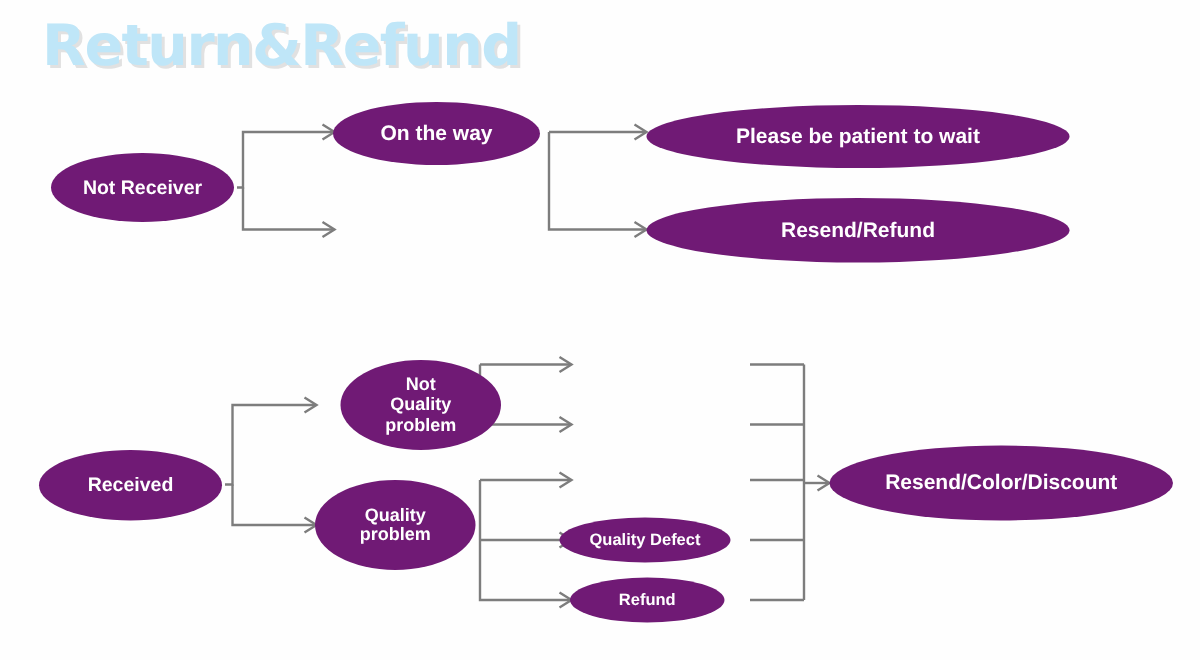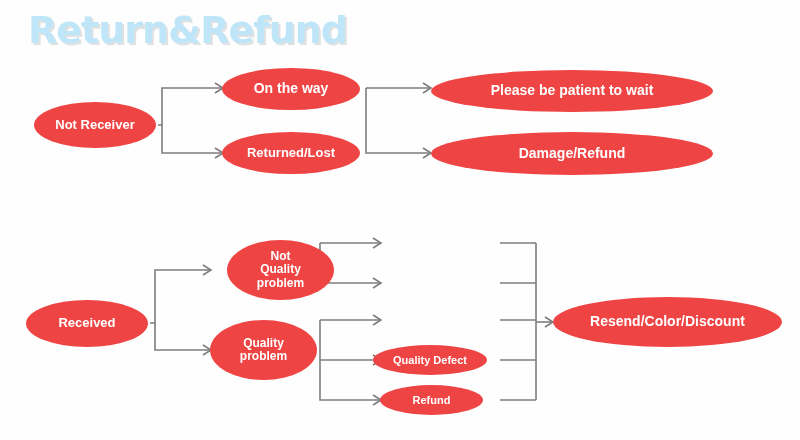--- a/index.html
+++ b/index.html
@@ -50,21 +50,21 @@
   .arrowhead {
     fill: none;
     stroke: #7d7d7d;
     stroke-width: 1.6;
   }
 
   
   .node {
     position: absolute;
     border-radius: 50%;
-    background: #ef4444;
+    background: #701a75;
     color: #ffffff;
     font-weight: bold;
     display: flex;
     align-items: center;
     justify-content: center;
     text-align: center;
     line-height: 1.12;
     box-sizing: border-box;
     white-space: pre-line;
   }
@@ -103,25 +103,24 @@
 
     <path class="conn" d="M 500 243 L 536 243 M 500 283 L 536 283 M 500 320 L 536 320 M 500 360 L 536 360 M 500 400 L 536 400 M 536 243 L 536 400"></path>
     <path class="conn" d="M 536 322 L 552 322"></path>
     <path class="arrowhead" d="M 545 317 L 553 322 L 545 327"></path>
   </svg>
 
   <div class="node" style="left:34px; top:102px; width:122px; height:46px; font-size:13px;">Not Receiver</div>
 
   <div class="node" style="left:222px; top:68px; width:138px; height:42px; font-size:14px;">On the way</div>
 
-  <div class="node" style="left:222px; top:132px; width:138px; height:42px; font-size:13px;">Returned/Lost</div>
 
   <div class="node" style="left:431px; top:70px; width:282px; height:42px; font-size:14px;">Please be patient to wait</div>
 
-  <div class="node" style="left:431px; top:132px; width:282px; height:43px; font-size:14px;">Damage/Refund</div>
+  <div class="node" style="left:431px; top:132px; width:282px; height:43px; font-size:14px;">Resend/Refund</div>
 
   <div class="node" style="left:26px; top:300px; width:122px; height:47px; font-size:13px;">Received</div>
 
   <div class="node" style="left:227px; top:240px; width:107px; height:60px; font-size:12px;">Not
 Quality
 problem</div>
 
   <div class="node" style="left:210px; top:320px; width:107px; height:60px; font-size:12px;">Quality
 problem</div>
 

